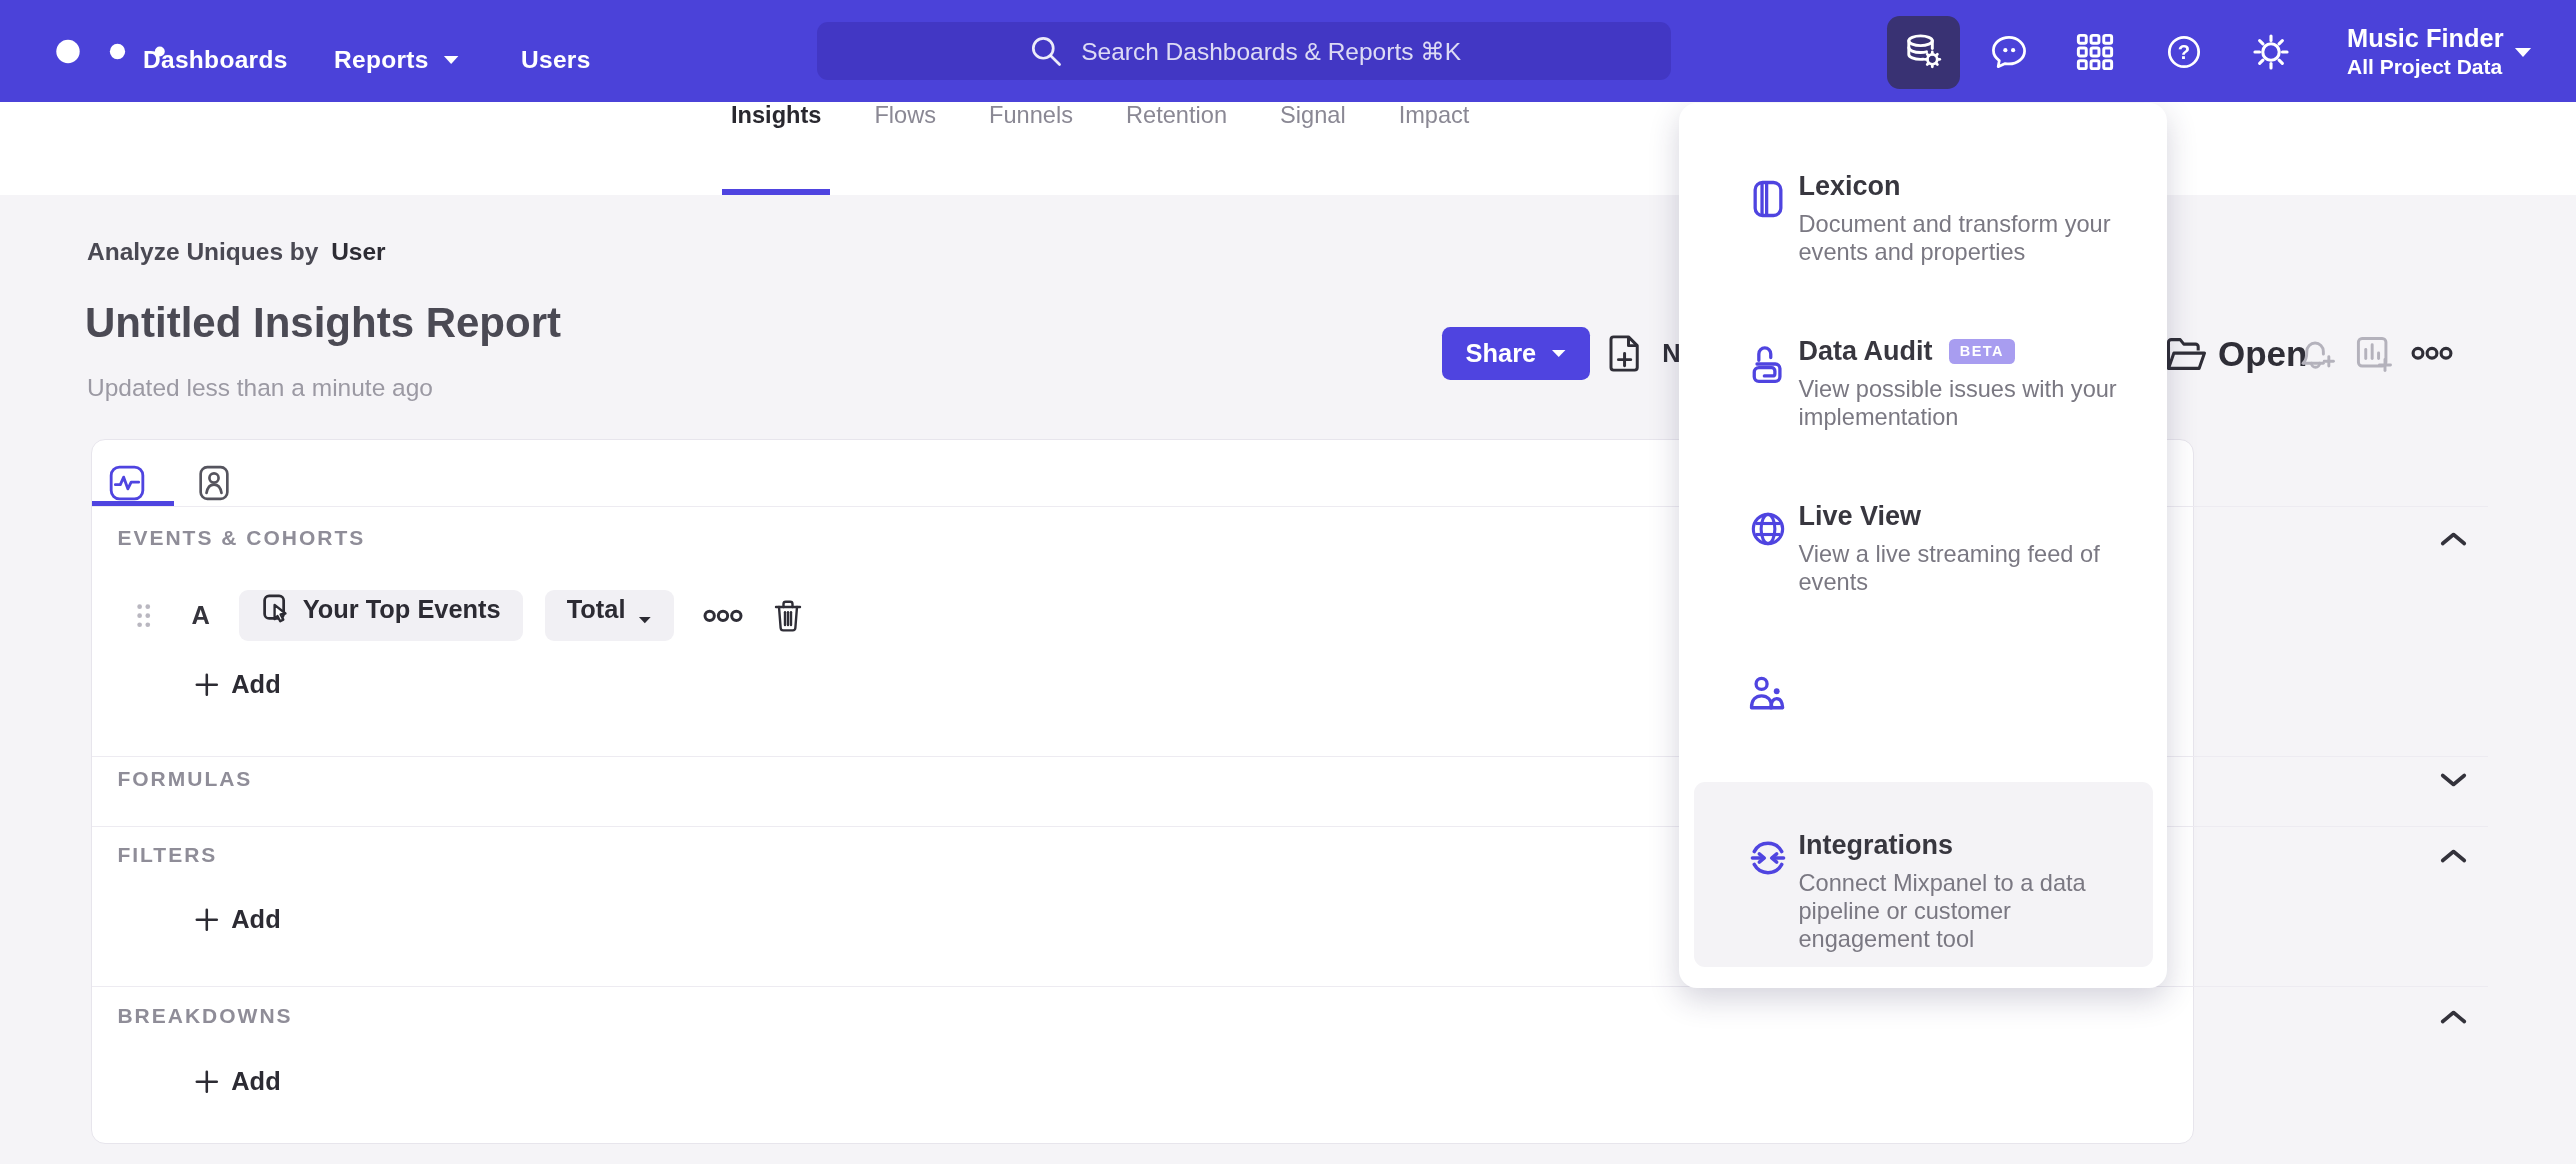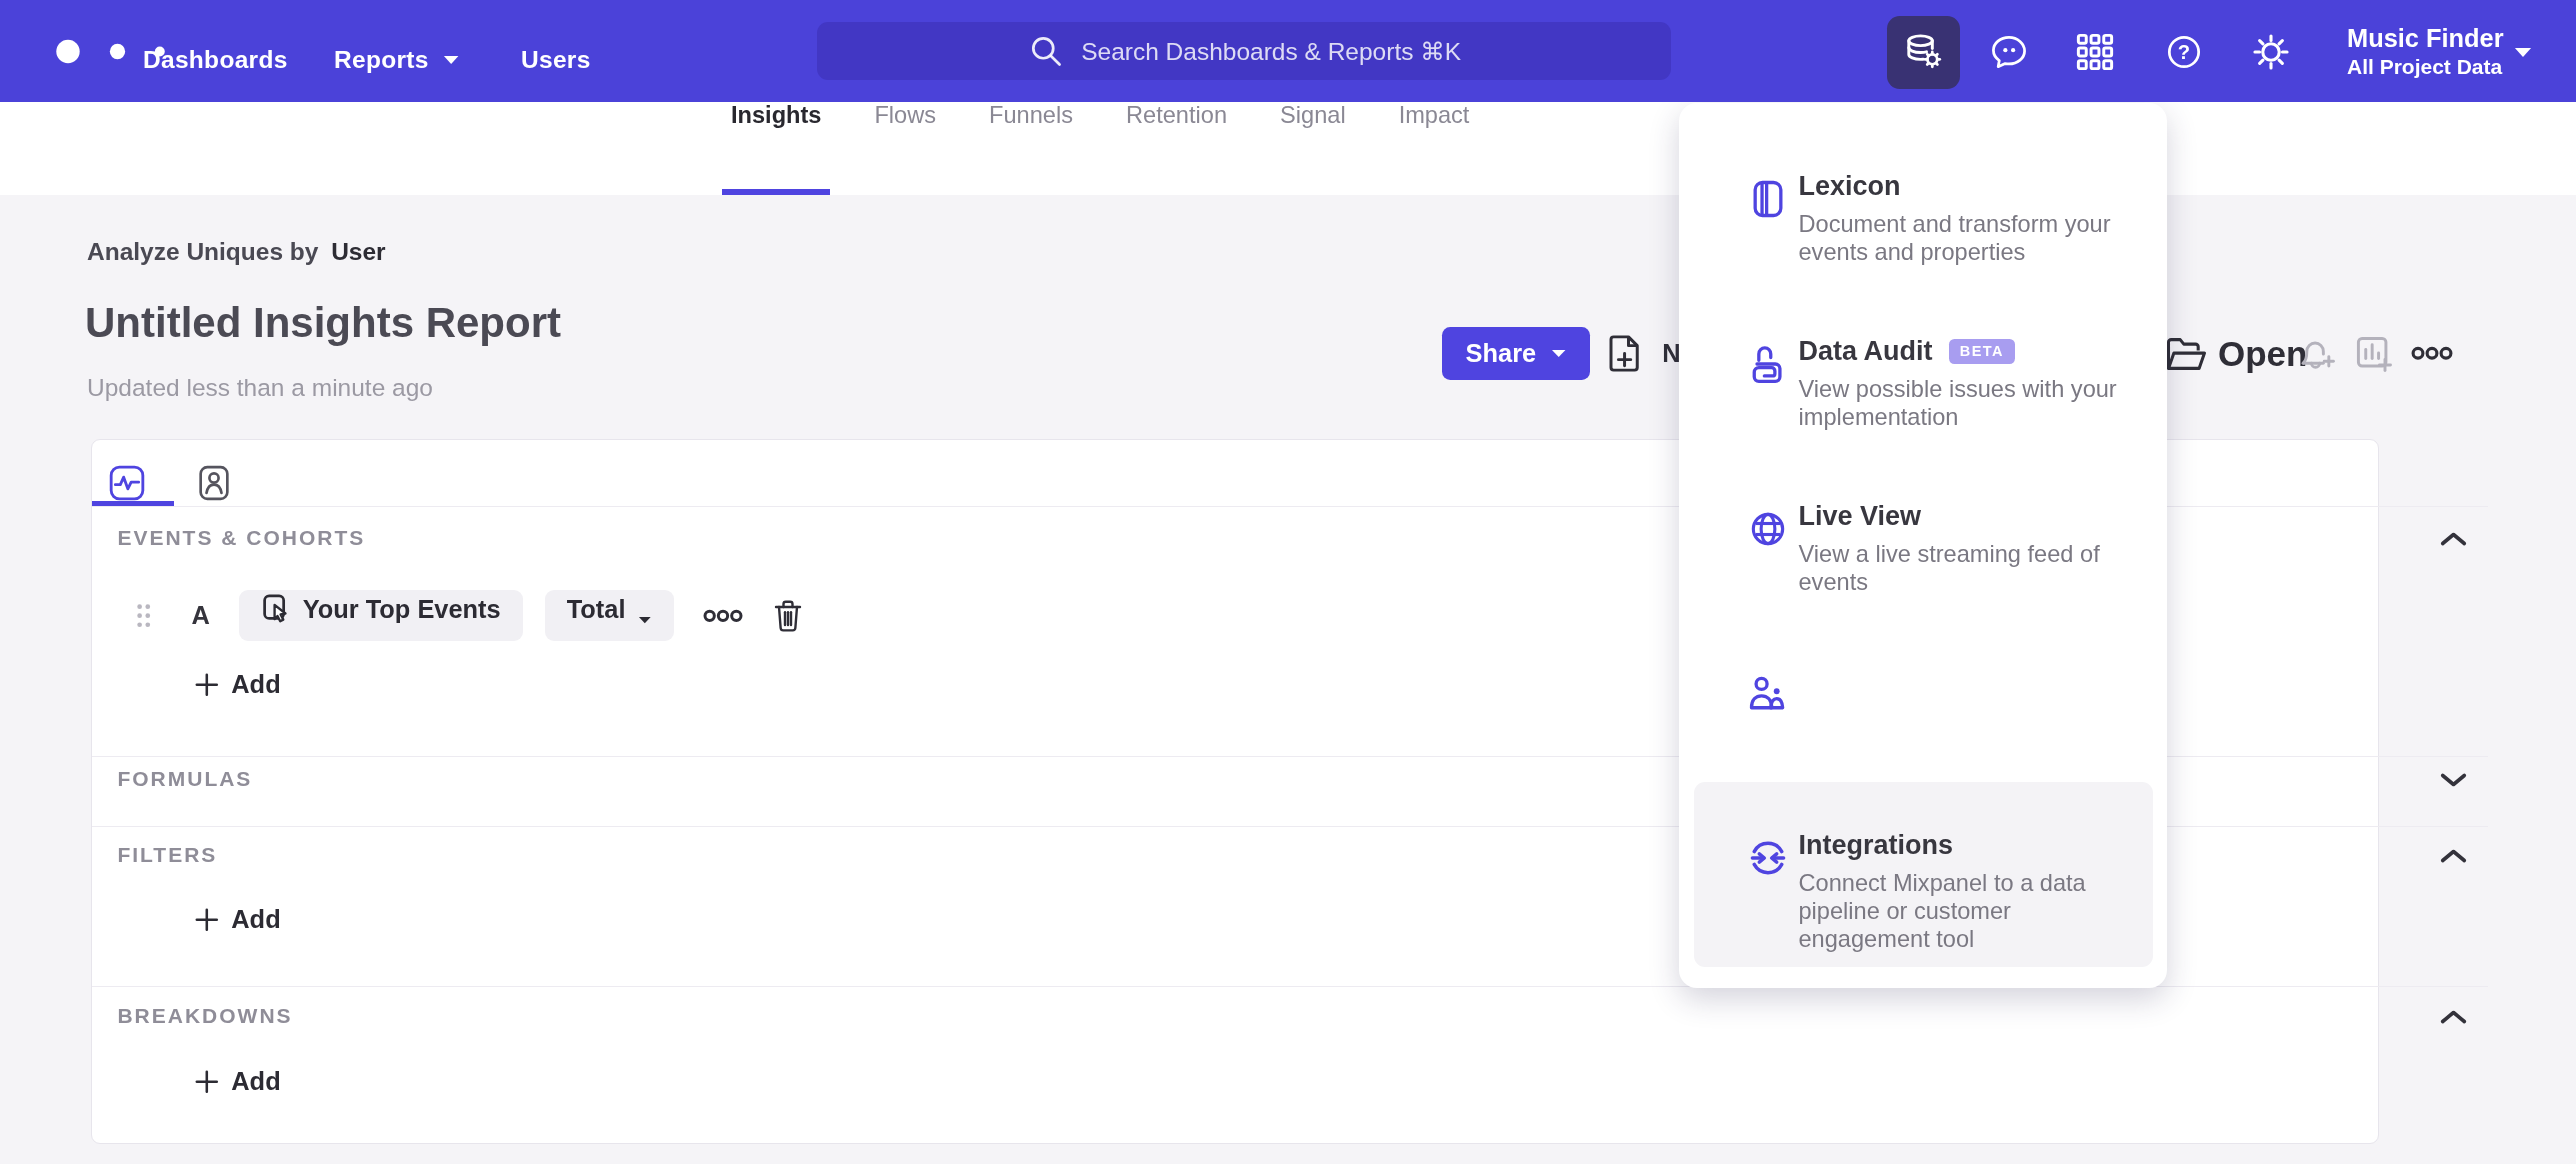--- a/index.html
+++ b/index.html
@@ -37,22 +37,22 @@
   .updated{position:absolute;left:87px;top:374px;font-size:24.5px;color:#9b99a3}
   .share-btn{position:absolute;left:1442px;top:327px;height:53px;padding:0 23.6px;border-radius:8.2px;background:#4f44e0;
              display:flex;align-items:center;gap:14.5px;color:#fff;font-size:25.4px;font-weight:600;cursor:pointer;border:none}
   .newreport{position:absolute;left:1604px;top:327px;height:53px;display:flex;align-items:center;gap:16.3px;
              color:#2f2e37;font-size:25.4px;font-weight:600;cursor:pointer;white-space:nowrap}
   .openbtn{position:absolute;left:2164px;top:327px;height:53px;display:flex;align-items:center;gap:9px;
            color:#2f2e37;font-size:35px;font-weight:600;cursor:pointer}
   .hicon{position:absolute;top:331px;width:45px;height:45px;display:flex;align-items:center;justify-content:center;cursor:pointer}
 
   
-  .card{position:absolute;left:91px;top:439px;width:2288px;height:705px;background:#fff;
-        border:1.4px solid #e7e5ec;border-radius:9px}
+  .card{position:absolute;left:91px;top:439px;width:2103px;height:705px;background:#fff;
+        border:1.4px solid #e7e5ec;border-radius:14px}
   .cardtab{position:absolute;top:23px;width:40px;height:40px;display:flex;align-items:center;justify-content:center;cursor:pointer}
   .cardtab-underline{position:absolute;left:0;top:61px;width:82px;height:5.4px;background:#4f44e0}
   .card-div{position:absolute;left:0;width:2396px;height:0;border-top:1.4px solid #edebf1}
   .sec-label{position:absolute;left:25.4px;font-size:21px;font-weight:700;letter-spacing:2px;color:#8f8d98}
   .sec-chev{position:absolute;left:2346px;width:31px;height:22px;color:#33323b;cursor:pointer;display:flex;align-items:center;justify-content:center}
   .qrow{position:absolute;left:44px;top:589px-484px;display:flex;align-items:center;gap:22px}
   .pill{height:51px;background:#f1f0f4;border-radius:9px;display:flex;align-items:flex-end;gap:12.7px;
         padding:17px 22px;font-size:25.4px;font-weight:600;color:#2c2b33;cursor:pointer}
   .addrow{position:absolute;display:flex;align-items:center;gap:12.7px;font-size:25.4px;font-weight:600;color:#2c2b33;cursor:pointer}
   .series-letter{font-size:25.4px;font-weight:600;color:#35343c}

